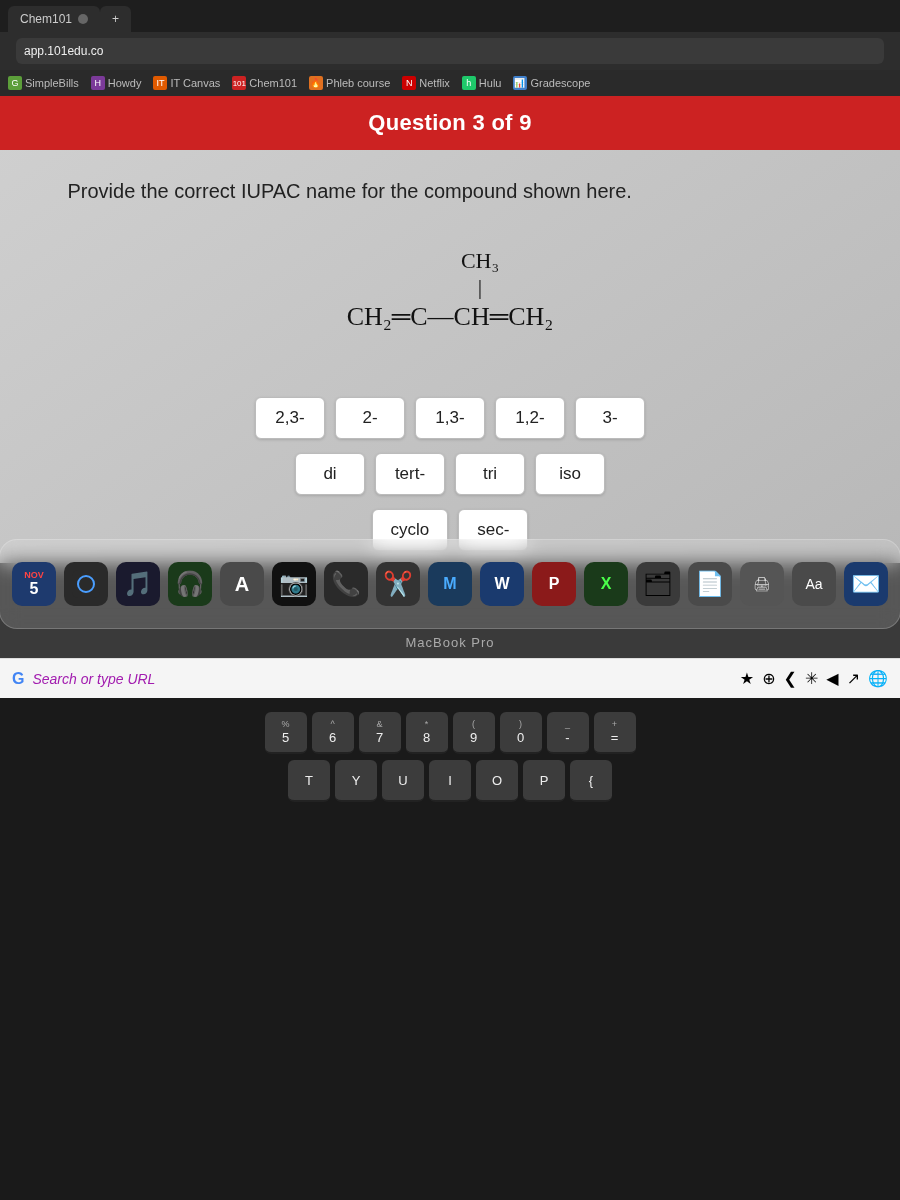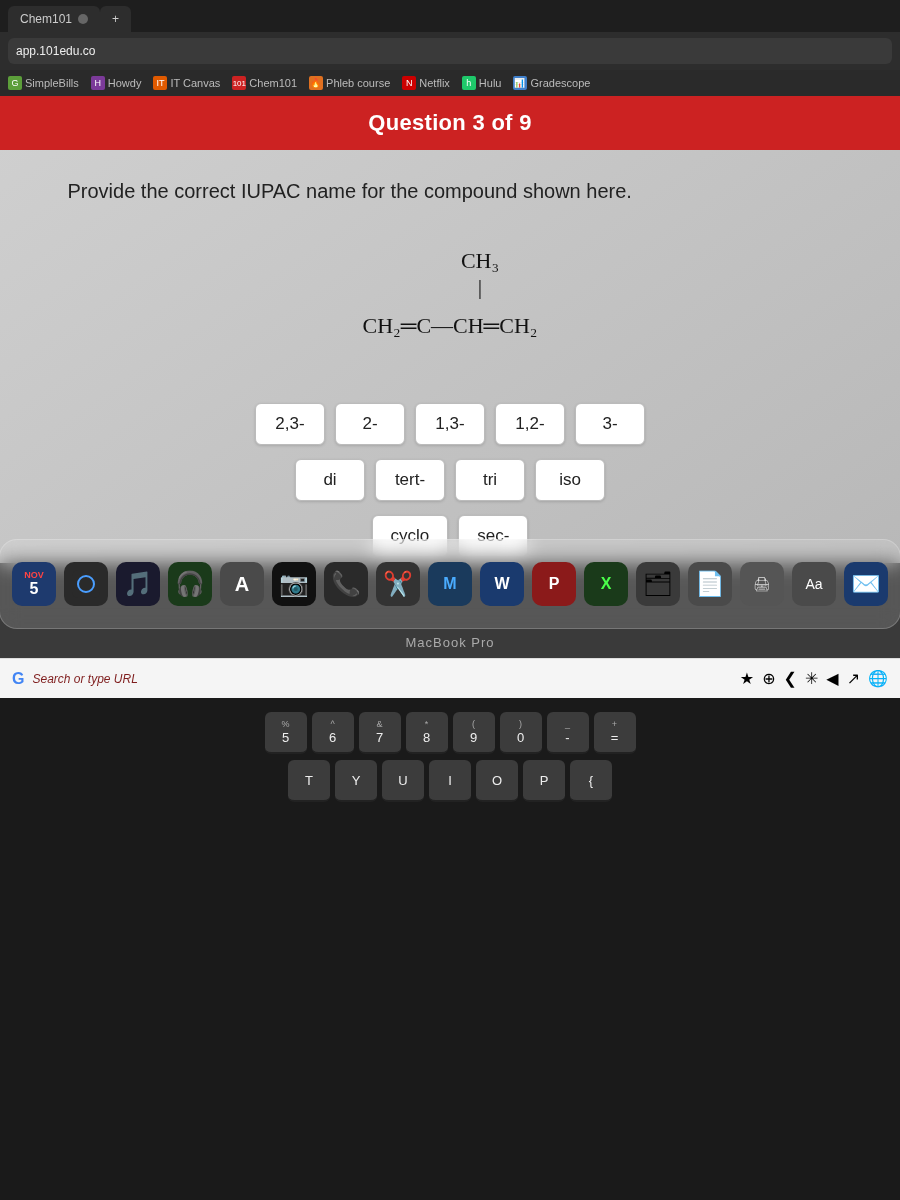--- a/index.html
+++ b/index.html
@@ -40,21 +40,21 @@
       width: 10px;
       height: 10px;
       border-radius: 50%;
       background: #666;
       display: inline-block;
       cursor: pointer;
     }
     .nav-bar {
       display: flex;
       align-items: center;
-      padding: 4px 8px;
+      padding: 4px 16px;
       gap: 6px;
       height: 38px;
     }
     .url-bar {
       flex: 1;
       background: #3a3a3a;
       border-radius: 6px;
       color: #eee;
       font-size: 12px;
       padding: 4px 8px;
@@ -134,22 +134,21 @@
       color: #111;
       font-family: 'Times New Roman', serif;
       line-height: 1.6;
       text-align: center;
     }
     .chem-line1 {
       margin-left: 60px;
       font-size: 22px;
     }
     .chem-line2 {
-      font-size: 22px;
-      margin-top: 12px;
+      font-size: 26px;
     }
 
     
     .answer-area {
       margin-top: 40px;
       display: flex;
       flex-direction: column;
       align-items: center;
       gap: 14px;
     }
@@ -240,22 +239,22 @@
       gap: 8px;
       border-top: 1px solid #ddd;
     }
     .google-icon {
       font-size: 16px;
       font-weight: bold;
       color: #4285f4;
     }
     .search-bar-bottom {
       flex: 1;
-      font-size: 12px;
-      color: #7f1d1d;
+      font-size: 14px;
+      color: #a21caf;
       font-style: italic;
     }
 
     
     .keyboard {
       display: flex;
       flex-direction: column;
       gap: 6px;
       width: 100%;
       max-width: 860px;

